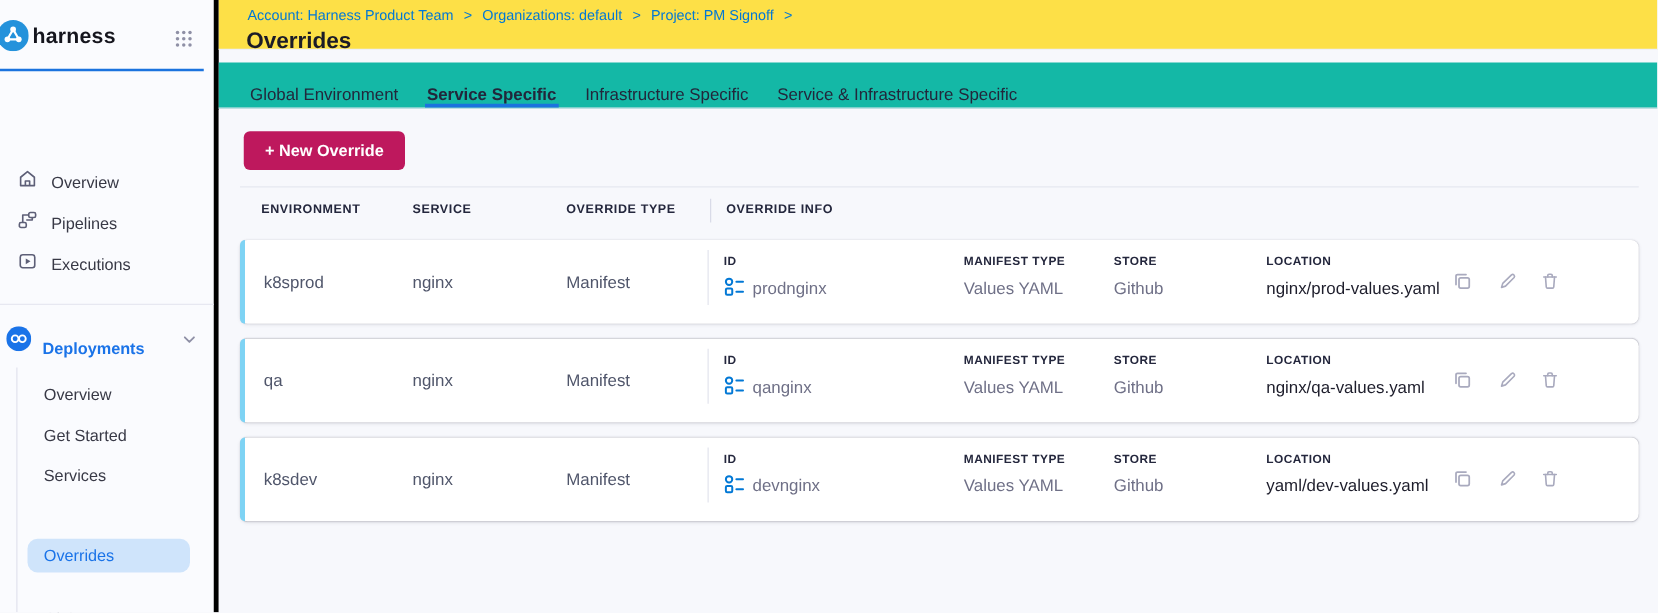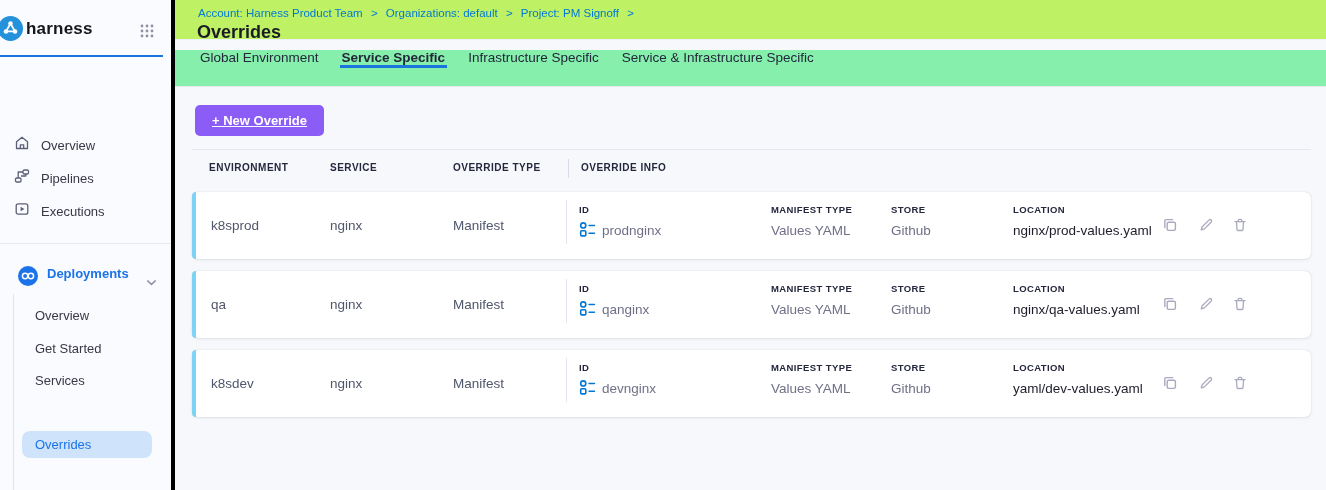--- a/index.html
+++ b/index.html
@@ -21,50 +21,50 @@
   .project-label { position:absolute; left:11px; top:7px; font-size:8px; font-weight:700;
                    letter-spacing:1px; color:#9b9cb5; }
   .project-name { position:absolute; left:11px; top:19px; font-size:13px; color:#1c1c28; }
   .project-chevron { position:absolute; right:9px; top:13px; width:14px; height:14px; }
 
   .sb-item { position:absolute; left:0; width:175px; height:26px; display:flex; align-items:center;
              padding-left:14px; gap:11px; cursor:pointer; }
   .sb-item .lbl { font-size:13px; color:#383946; }
   .sb-divider { position:absolute; left:0; top:243px; width:175px; height:1px; background:#e7e8f1; }
 
-  .sb-deploy { position:absolute; left:0; top:266px; width:175px; height:30px; display:flex;
-               align-items:flex-start; padding-left:18px; gap:9px; cursor:pointer; }
+  .sb-deploy { position:absolute; left:0; top:256px; width:175px; height:30px; display:flex;
+               align-items:flex-end; padding-left:5px; gap:9px; cursor:pointer; }
   .sb-deploy .lbl { font-size:13px; font-weight:700; color:#1a73e8; }
   .deploy-chevron { position:absolute; right:17px; top:9px; width:13px; height:13px; }
 
   .sb-vline { position:absolute; left:13px; top:294px; bottom:0; width:1px; background:#e2e3ee; }
   .sub-item { position:absolute; left:22px; width:130px; height:27px; display:flex; align-items:center;
               padding-left:13px; font-size:13px; color:#383946; cursor:pointer; border-radius:8px; }
   .sub-item.active { background:#cfe4fb; color:#1a73e8; }
 
   
   .main { position:absolute; left:175px; top:0; right:0; bottom:0; }
-  .page-header { position:absolute; left:0; top:0; right:0; height:40px; background:#bef264;
+  .page-header { position:absolute; left:0; top:0; right:0; height:40px; background:#fde047;
                  border-bottom:1px solid #eef0f7; }
   .breadcrumb { position:absolute; left:23px; top:7px; font-size:11.5px; color:#0278d5; }
   .breadcrumb a { color:#0278d5; text-decoration:none; cursor:pointer; }
   .breadcrumb .sep { margin:0 5px; color:#0278d5; }
   .page-title { position:absolute; left:22px; top:22px; font-size:18px; font-weight:700; color:#1b1b28; }
 
-  .tabs-row { position:absolute; left:0; top:50px; right:0; height:37px; background:#86efac;
-              border-bottom:1px solid #e5e7f0; display:flex; align-items:flex-start;
+  .tabs-row { position:absolute; left:0; top:50px; right:0; height:37px; background:#14b8a6;
+              border-bottom:1px solid #e5e7f0; display:flex; align-items:flex-end;
               padding-left:23px; gap:19px; }
   .tab { display:flex; align-items:center; font-size:13.5px; color:#22273b;
          border-bottom:3px solid transparent; padding:0 2px; cursor:pointer; }
   .tab.active { font-weight:700; border-bottom-color:#1b73de; }
 
   .content { position:absolute; left:0; top:88px; right:0; bottom:0; background:#f7f8fc; }
   .new-override-btn { position:absolute; left:20px; top:17px; height:31px; padding:0 17px;
-                      background:#8b5cf6; color:#fff; font-size:13px; font-weight:700;
-                      font-family:inherit; border:none; border-radius:5px; cursor:pointer;text-decoration:underline; }
+                      background:#be185d; color:#fff; font-size:13px; font-weight:700;
+                      font-family:inherit; border:none; border-radius:5px; cursor:pointer; }
   .table-topline { position:absolute; left:17px; top:61px; width:1119px; height:1px; background:#e6e7f0; }
 
   .th { position:absolute; top:74px; font-size:10px; font-weight:700; letter-spacing:.5px; color:#24273d; }
   .th-env { left:34px; } .th-svc { left:155px; } .th-typ { left:278px; } .th-info { left:406px; }
   .thead-divider { position:absolute; left:393px; top:71px; width:1px; height:19px; background:#d9dbe8; }
 
   .row-card { position:absolute; left:17px; width:1119px; height:67px; background:#fff;
               border-radius:6px; box-shadow:0 0 1px rgba(40,41,61,.25), 0 1px 3px rgba(96,97,112,.12);
               cursor:pointer; }
   .row-accent { position:absolute; left:0; top:0; bottom:0; width:4px; background:#7ed3f4;

